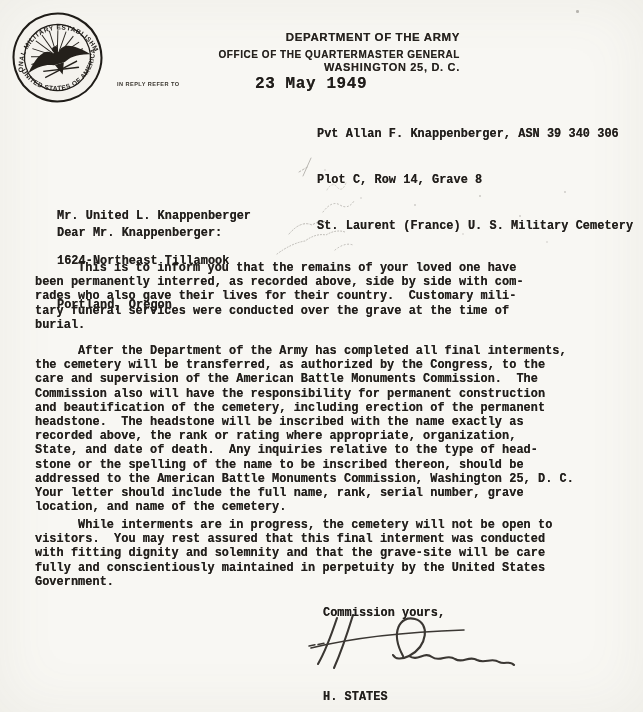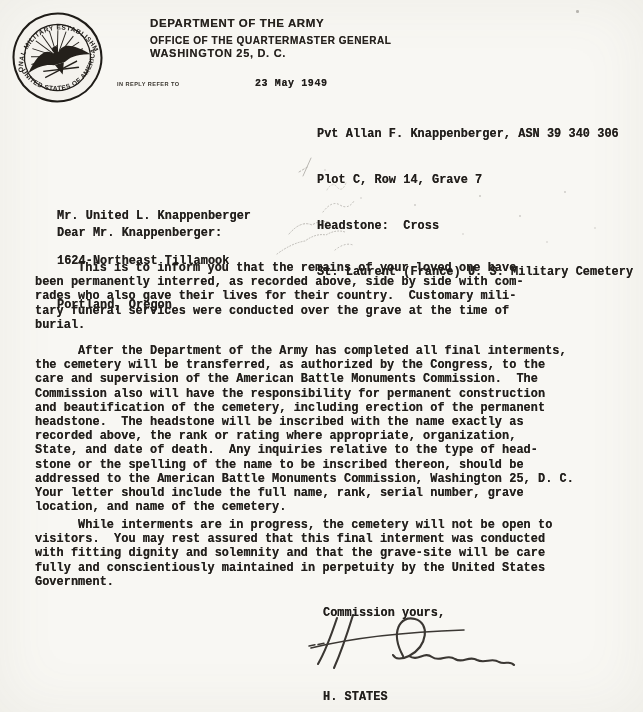--- a/index.html
+++ b/index.html
@@ -16,26 +16,26 @@
   .tw{
     position:absolute;
     white-space:pre;
     font:700 11.9px/14.2px "Liberation Mono","DejaVu Sans Mono",monospace;
     color:#211e1b;
     text-shadow:0 0 .5px rgba(33,30,27,.75);
     letter-spacing:.05px;
   }
   .tw-ref{line-height:15.4px;font-family:Liberation Mono, monospace;}
   .tw-addr{line-height:14.9px;}
-  .tw-date{font-size:10px;letter-spacing:.6px;}
+  .tw-date{font-size:16px;letter-spacing:.6px;}
   .tw-sig{line-height:14.1px;}
   
   .lh{
-    position:absolute;left:150px;top:17px;width:310px;
-    text-align:left;
+    position:absolute;left:150px;top:31px;width:310px;
+    text-align:right;
     font-family:"Liberation Sans","DejaVu Sans",sans-serif;
     color:#26221e;
   }
   .lh-1{font-weight:700;font-size:11.5px;line-height:12px;letter-spacing:.6px;margin-bottom:7px;
         text-shadow:0 0 .5px rgba(38,34,30,.7);}
   .lh-2{font-weight:700;font-size:10px;line-height:9px;letter-spacing:.55px;margin-bottom:4px;
         text-shadow:0 0 .4px rgba(38,34,30,.6);}
   .lh-3{font-weight:700;font-size:11px;line-height:9px;letter-spacing:.7px;
         text-shadow:0 0 .4px rgba(38,34,30,.6);}
   .reply-note{
@@ -96,22 +96,21 @@
     <div class="lh-2">OFFICE OF THE QUARTERMASTER GENERAL</div>
     <div class="lh-3">WASHINGTON 25, D. C.</div>
   </div>
 
   <div class="reply-note">IN REPLY REFER TO</div>
 
   <div class="tw tw-date" style="left:255px;top:77px">23 May 1949</div>
 
   <div class="tw tw-ref" style="left:317px;top:96px">
     <div>Pvt Allan F. Knappenberger, ASN 39 340 306</div>
-    <div>Plot C, Row 14, Grave 7</div>
-    <div>Headstone:  Cross</div>
+    <div>Plot C, Row 14, Grave 8</div>
     <div>St. Laurent (France) U. S. Military Cemetery</div>
   </div>
 
   <svg class="abs" style="left:265px;top:150px" width="370" height="120" viewBox="0 0 370 120">
     <g fill="none" stroke="#6e6a63" stroke-width="1" opacity="0.45" stroke-linecap="round">
       <path d="M46,8 L38,26"></path>
       <path d="M34,22 l10,-6" stroke-dasharray="2 2"></path>
       <path d="M62,40 q5,-9 10,-3 t9,-4" opacity=".6" stroke-dasharray="1.5 2"></path>
       <path d="M58,62 q9,-12 17,-7 t14,-4" stroke-dasharray="1 2.5"></path>
       <path d="M24,84 q12,-14 23,-9 q8,-5 17,-3" stroke-dasharray="1.5 2"></path>

